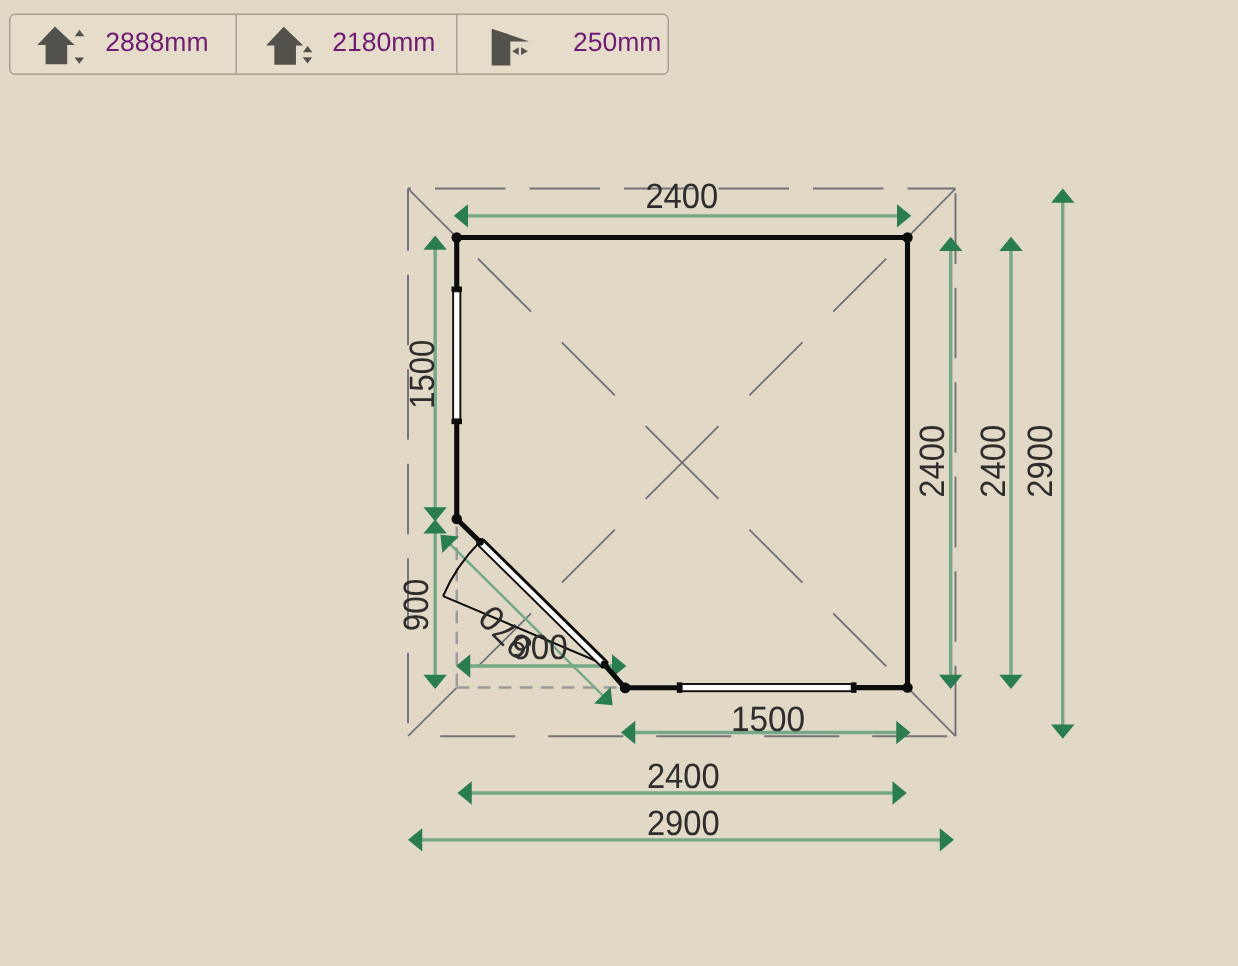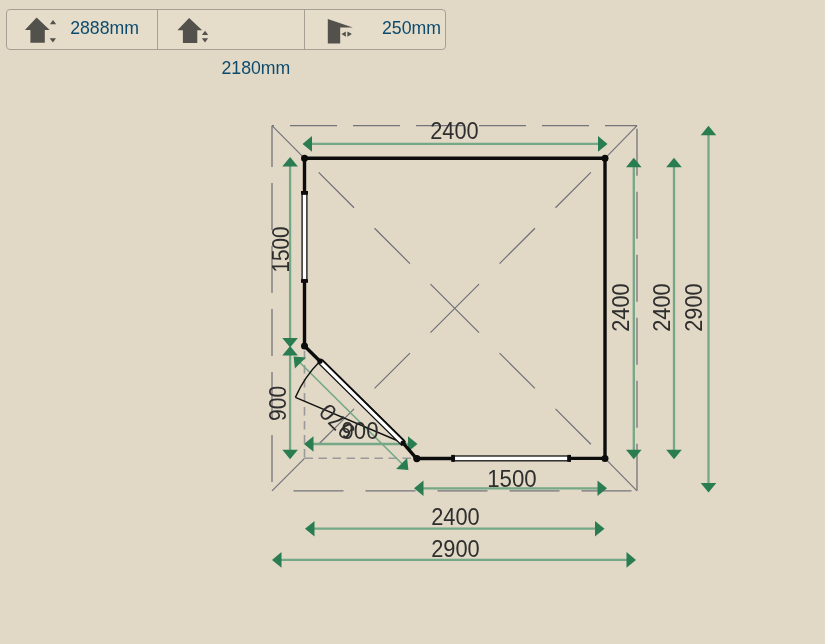--- a/index.html
+++ b/index.html
@@ -2,21 +2,21 @@
 <html><head>
 <meta charset="utf-8">
 <style>
   html,body{margin:0;padding:0;}
   body{width:825px;height:644px;background:#e1d9c6;position:relative;overflow:hidden;
        font-family:"Liberation Sans", sans-serif;}
   #toolbar{position:absolute;left:6px;top:8.5px;width:440px;height:41.2px;
      background:#e5ddca;border:1.2px solid #a6a094;border-radius:4px;
      box-sizing:border-box;}
   .sep{position:absolute;top:0;bottom:0;width:1.2px;background:#a6a094;}
-  .val{position:absolute;color:#0c4a6e;font-size:17.7px;line-height:1;white-space:pre;}
+  .val{position:absolute;color:#701a75;font-size:17.7px;line-height:1;white-space:pre;}
   .ic{position:absolute;}
   #plan{position:absolute;left:0;top:0;}
 </style>
 </head>
 <body>
 
 <div id="toolbar">
 
   <div class="sep" style="left:150.1px;"></div>
 
@@ -30,21 +30,21 @@
 </svg>
 
 <span class="val" style="left:70.2px;top:19.9px;">2888mm</span>
 
 <svg class="ic" style="left:176px;top:17px;" width="34" height="28" viewBox="0 0 34 28">
   <path d="M13.1 0.9 L26.2 13.3 L21.3 13.3 L21.3 26.1 L6.9 26.1 L6.9 13.3 L1.4 13.3 Z" fill="#53514b"></path>
   <path d="M29.1 13.7 L32.2 17.9 L25.9 17.9 Z" fill="#53514b"></path>
   <path d="M29 25.4 L25.8 21.2 L32.1 21.2 Z" fill="#53514b"></path>
 </svg>
 
-<span class="val" style="left:221.5px;top:19.9px;margin-top:40px;">2180mm</span>
+<span class="val" style="left:221.5px;top:19.9px;">2180mm</span>
 
 <svg class="ic" style="left:327px;top:18px;" width="28" height="27" viewBox="0 0 28 27">
   <path d="M0.8 1.1 L25.8 9.6 L13.2 9.6 L13.2 25.6 L0.8 25.6 Z" fill="#53514b"></path>
   <path d="M14.5 16.1 L18.8 13.5 L18.8 18.7 Z" fill="#53514b"></path>
   <path d="M24.9 16.1 L20.4 13.5 L20.4 18.7 Z" fill="#53514b"></path>
 </svg>
 
 <span class="val" style="left:382px;top:19.9px;">250mm</span>
 
 <svg id="plan" width="825" height="644" viewBox="0 0 825 644">

